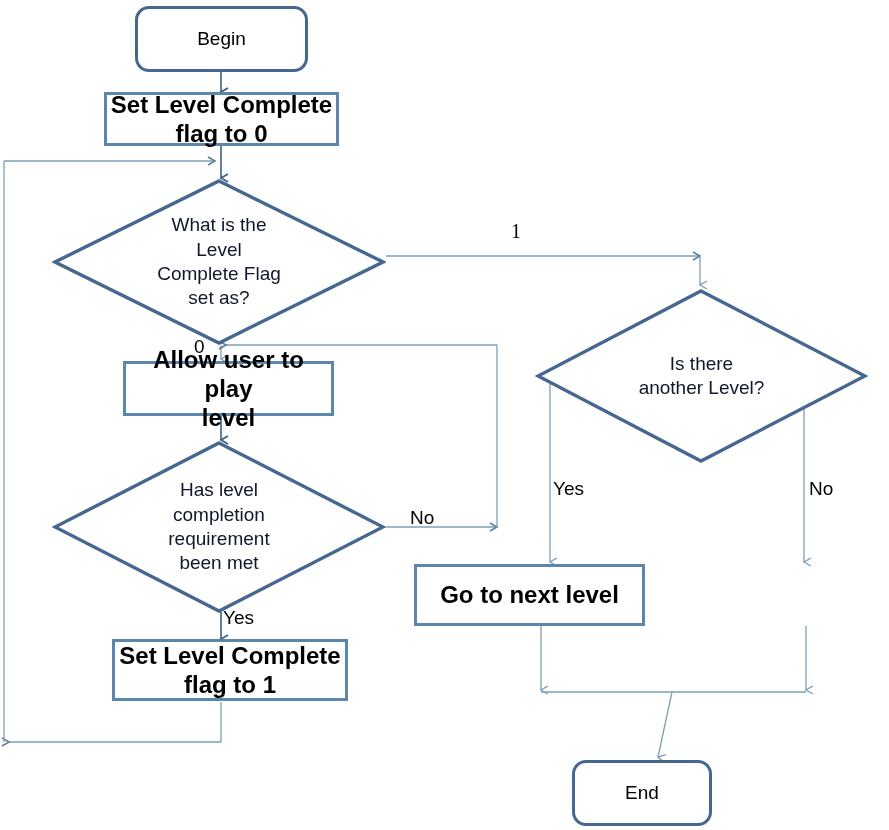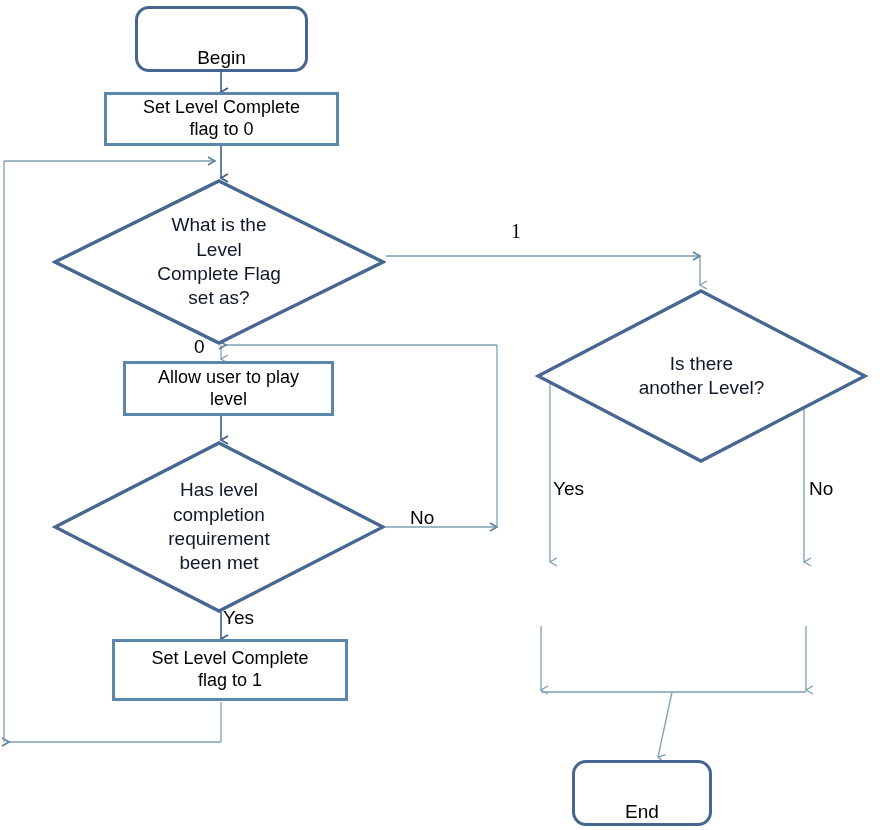--- a/index.html
+++ b/index.html
@@ -30,26 +30,26 @@
     align-items: center;
     justify-content: center;
     text-align: center;
     color: #000000;
     background: #ffffff;
   }
   .terminator {
     border: 3px solid #46678f;
     border-radius: 14px;
     font-size: 19px;
-    align-items: flex-end;
   }
   .process {
     border: 3px solid #5b87ad;
-    font-size: 18px;
+    font-size: 24px;
     line-height: 1.22;
+    font-weight: bold;
   }
   .decision-wrap {
     position: absolute;
     background: transparent;
   }
   .decision-wrap svg {
     position: absolute;
     left: 0;
     top: 0;
   }
@@ -182,20 +182,23 @@
   </div>
 
   <div class="decision-wrap" style="left:535px; top:288px; width:333px; height:176px;">
     <svg width="333" height="176">
       <polygon points="166,3 330,88 166,173 3,88" fill="#ffffff" stroke="#46678f" stroke-width="3.4"></polygon>
     </svg>
     <div class="decision-label">Is there
 another Level?</div>
   </div>
 
+  <div class="node process" style="left:414px; top:564px; width:231px; height:62px;">
+    <span>Go to next level</span>
+  </div>
 
 
   <div class="node terminator" style="left:572px; top:760px; width:140px; height:66px;">
     <span>End</span>
   </div>
 
   <div class="edge-label serif" style="left:511px; top:220px;">1</div>
 
   <div class="edge-label" style="left:194px; top:336px;">0</div>
 

